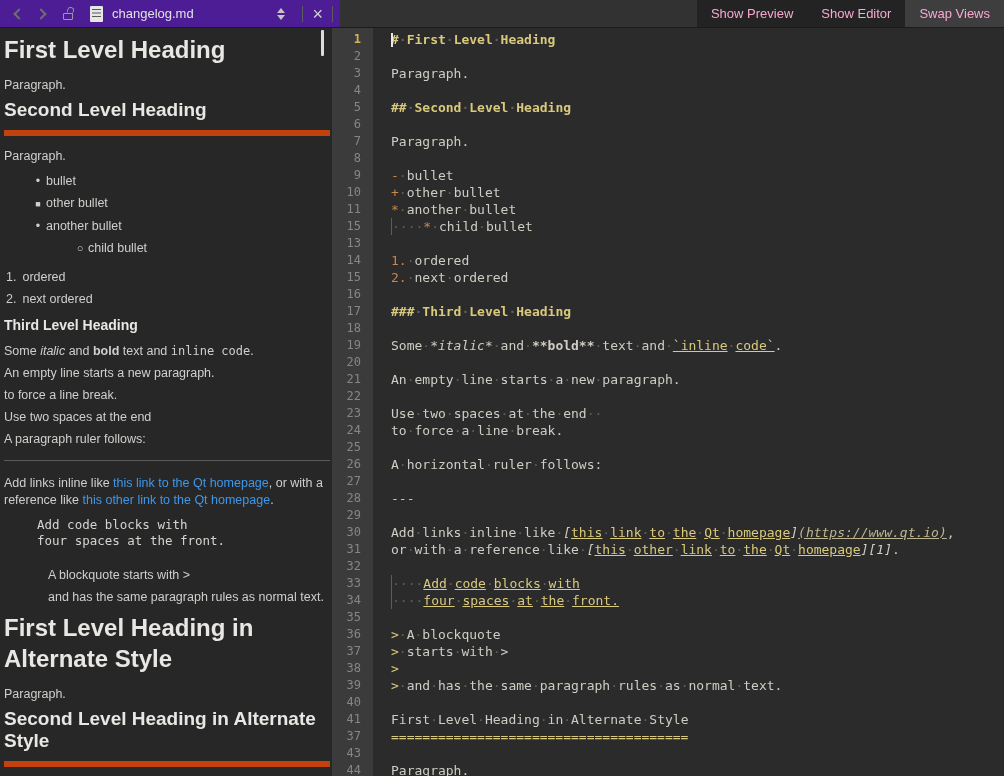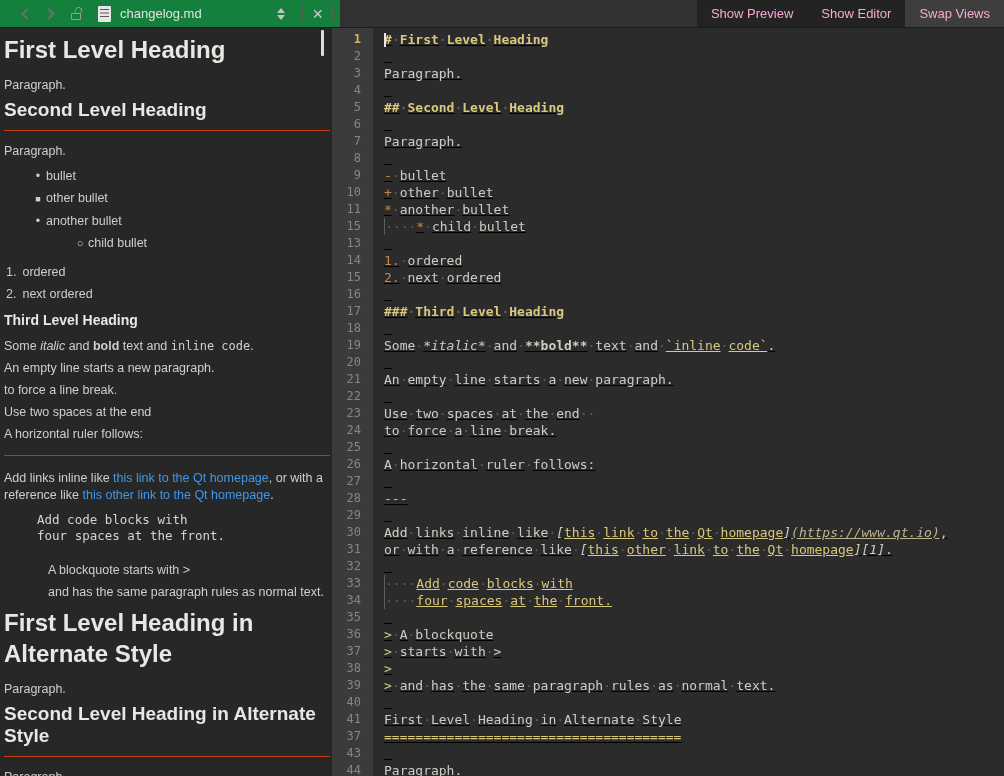--- a/index.html
+++ b/index.html
@@ -2,21 +2,21 @@
 <html><head>
 <meta charset="utf-8">
 <style>
   * { box-sizing: border-box; margin: 0; padding: 0; }
   html,body { background:#1e1e1e; }
   body { font-family: "Liberation Sans", sans-serif; }
   .app { position:relative; width:1004px; height:776px; overflow:hidden; background:#282828; }
 
   
   .toolbar { display:flex; align-items:stretch; height:28px; background:#323232; border-bottom:1px solid #1c1c1c; }
-  .tabstrip { display:flex; align-items:center; width:340px; background:#15803d; padding-left:16px; }
+  .tabstrip { display:flex; align-items:center; width:340px; background:#4c1d95; padding-left:8px; }
   .nav-ic { width:22px; display:flex; justify-content:center; align-items:center; }
   .chev { width:8px; height:8px; border-left:2px solid #6e6e6e; border-bottom:2px solid #6e6e6e; }
   .chev.left  { transform:rotate(45deg); }
   .chev.right { transform:rotate(-135deg); }
   .lock-wrap { margin:0 6px 0 10px; position:relative; width:12px; height:14px; }
   .lock-body { position:absolute; bottom:1px; left:1px; width:10px; height:7px; border:1.5px solid #9a9a9a; border-radius:1px; }
   .lock-shackle { position:absolute; top:0; left:3px; width:7px; height:7px; border:1.5px solid #9a9a9a; border-bottom:none; border-radius:4px 4px 0 0; transform:translateX(2px) rotate(14deg); }
   .doc-ic { margin:0 9px 0 10px; width:13px; height:16px; background:#e6e6e6; border-radius:1px; position:relative; }
   .doc-ic::before { content:""; position:absolute; left:2px; top:3px; width:9px; height:1.5px; background:#5a5a5a; box-shadow:0 3.5px 0 #5a5a5a, 0 7px 0 #5a5a5a; }
   .tab-label { color:#e2e2e2; font-size:13px; margin-right:auto; }
@@ -30,21 +30,21 @@
   .tb-btn { display:flex; align-items:center; padding:8px 14px; font-size:13px; color:#f9a8d4; cursor:pointer; background:#232323; }
   .tb-btn.raised { background:#3e3e3e; }
 
   
   .main { display:flex; height:748px; }
 
   
   .preview { position:relative; width:332px; background:#272727; color:#cfcfcc; padding:6px 2px 0 4px; overflow:hidden; font-size:12.5px; }
   .pv-scroll-thumb { position:absolute; top:2px; right:8px; width:3px; height:26px; background:#dcdcdc; border-radius:1px; }
   .preview h1 { color:#e9e7e3; font-size:24px; line-height:31px; font-weight:bold; margin:0 0 12px 0; }
-  .preview h2 { color:#e9e7e3; font-size:19px; font-weight:bold; margin:2px 0 0 0; padding-bottom:9px; border-bottom:1px solid #c2410c; margin-bottom:12px; }
+  .preview h2 { color:#e9e7e3; font-size:19px; font-weight:bold; margin:2px 0 0 0; padding-bottom:9px; border-bottom:6px solid #c2410c; margin-bottom:12px; }
   .preview h3 { color:#e9e7e3; font-size:14px; font-weight:bold; margin:4px 0 10px 0; }
   .preview p { line-height:17px; margin:0 0 5px 0; }
   .pv-list { margin:2px 0 7px 0; }
   .pv-li { display:flex; align-items:baseline; line-height:22px; }
   .pv-li .mk { width:12px; text-align:center; margin-left:28px; margin-right:2px; color:#cfcfcc; }
   .pv-li.child .mk { margin-left:70px; }
   .pv-li .mk.sq { font-size:9px; }
   .pv-li .mk.circ { font-size:11px; }
   .pv-ol .mk { margin-left:2px; width:auto; margin-right:6px; }
   .pv-rich em { font-style:italic; }
@@ -54,21 +54,21 @@
   .pv-link { color:#3f97ea; cursor:pointer; }
   .pv-codeblock { font-family:"DejaVu Sans Mono", monospace; font-size:12.5px; line-height:16px; margin:8px 0 10px 33px; color:#d6d4cf; }
   .pv-quote { margin:18px 0 6px 44px; }
   .pv-quote p { margin-bottom:5px; }
 
   
   .editor { flex:1; display:flex; background:#2b2b2b; font-family:"DejaVu Sans Mono", monospace; font-size:13px; }
   .gutter { width:41px; background:#3b3b3b; padding-top:3px; padding-right:12px; text-align:right; color:#868686; font-size:12px; }
   .gutter .ln { height:17px; line-height:17px; }
   .gutter .ln.act { color:#d7b45a; font-weight:bold; }
-  .code { flex:1; padding-top:3px; padding-left:11px; overflow:hidden; cursor:text;text-decoration:underline; }
+  .code { flex:1; padding-top:3px; padding-left:18px; overflow:hidden; cursor:text; }
   .code .cl { height:17px; line-height:17px; white-space:pre; }
   .p  { color:#cfcdc3; }
   .h  { color:#d9c97c; font-weight:bold; }
   .k  { color:#d9c97c; }
   .m  { color:#c8864b; }
   .i  { color:#cfcdc3; font-style:italic; }
   .b  { color:#cfcdc3; font-weight:bold; }
   .u  { color:#d9c97c; text-decoration:underline; }
   .ui { color:#beb58f; font-style:italic; text-decoration:underline; }
   .ws { display:inline-block; color:#606060; text-decoration:none; }
@@ -150,21 +150,21 @@
           </div>
       </div>
 
       <h3>Third Level Heading</h3>
 
       <p class="pv-rich"><span>Some </span><em>italic</em><span> and </span><strong>bold</strong><span> text and </span><span class="pv-code-inline">inline code</span><span>.</span></p>
 
       <p>An empty line starts a new paragraph.</p>
       <p>to force a line break.</p>
       <p>Use two spaces at the end</p>
-      <p>A horizontal ruler follows:</p>
+      <p>A paragraph ruler follows:</p>
 
       <hr class="pv-hr">
 
       <p><span>Add links inline like </span><span class="pv-link">this link to the Qt homepage</span><span>, or with a reference like </span><span class="pv-link">this other link to the Qt homepage</span><span>.</span></p>
 
       <div class="pv-codeblock">
         <div>Add code blocks with</div>
         <div>four spaces at the front.</div>
       </div>
 

